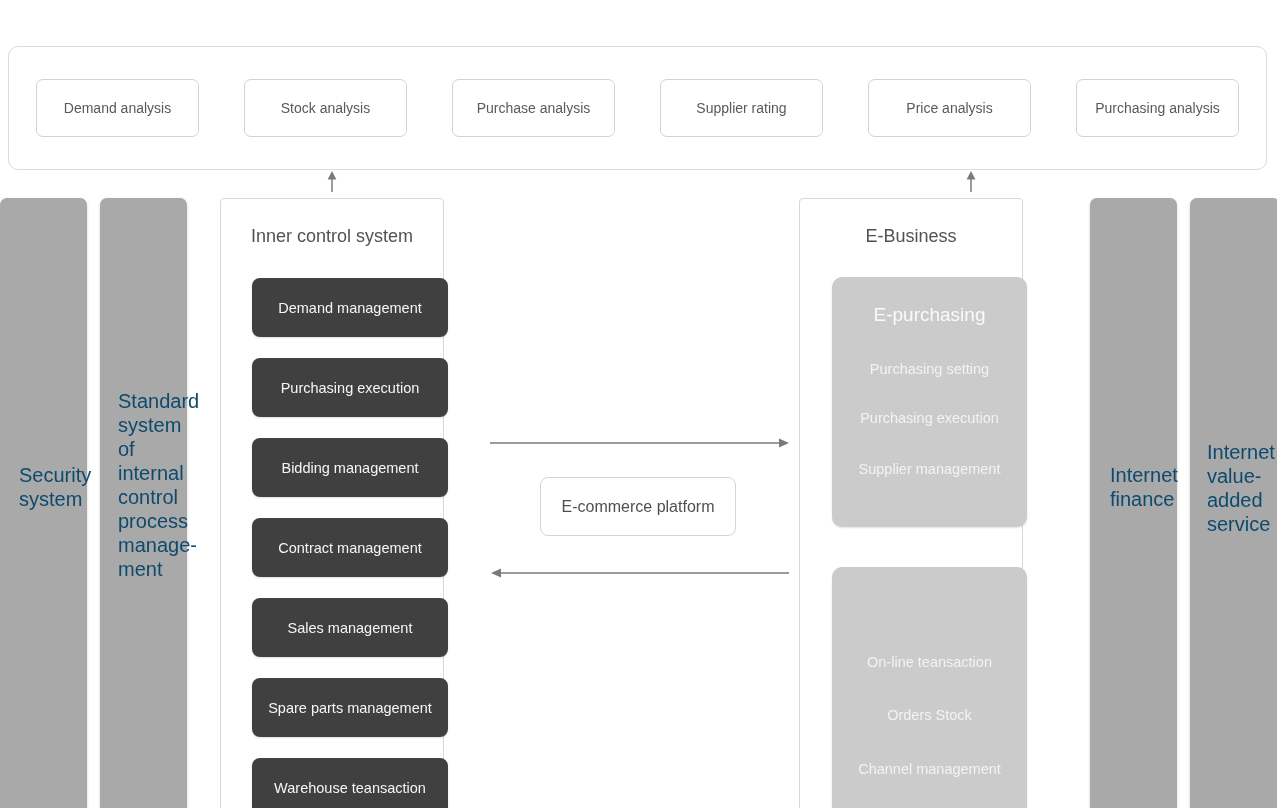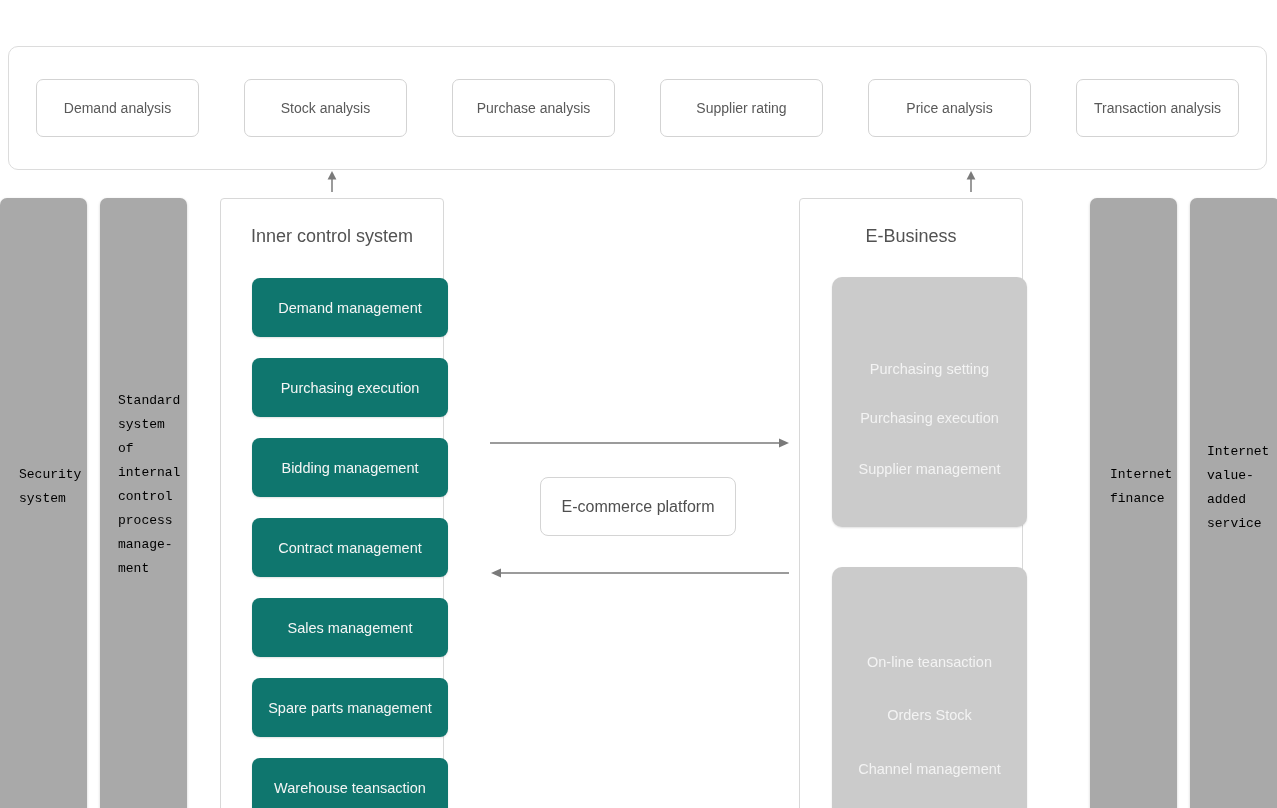--- a/index.html
+++ b/index.html
@@ -23,21 +23,21 @@
   }
 
   
   .rail {
     position:absolute; top:158px; height:648px; width:87px;
     background:#a9a9a9; border-radius:7px;
     box-shadow:0 1px 3px rgba(0,0,0,0.18);
   }
   .rail-label {
     position:absolute; left:19px; transform:translateY(-50%);
-    color:#000000; font-size:13px; line-height:24px; white-space:pre-line;font-family:Liberation Mono, monospace;
+    color:#0c4a6e; font-size:20px; line-height:24px; white-space:pre-line;
   }
   .rail-security      { left:0px; }
   .rail-standard      { left:100px; }
   .rail-finance       { left:1090px; }
   .rail-value-added   { left:1190px; width:90px; }
 
   
   .section {
     position:absolute; top:158px; width:224px; height:648px;
     background:#ffffff; border:1px solid #d8d8d8; border-radius:4px;
@@ -46,21 +46,21 @@
   .section-inner   { left:220px; }
   .section-ebiz    { left:799px; }
   .section-title {
     position:absolute; top:37px; left:0; width:100%; transform:translateY(-50%);
     text-align:center; font-size:18px; color:#525252;
   }
 
   
   .sub-box {
     position:absolute; left:31px; width:196px; height:59px;
-    background:#0f766e; border-radius:8px;
+    background:#404040; border-radius:8px;
     display:flex; align-items:center; justify-content:center;
     color:#f5f5f5; font-size:14.5px; text-align:center;
     box-shadow:0 1px 2px rgba(0,0,0,0.12);
   }
 
   
   .group {
     position:absolute; left:32px; width:195px;
     background:#cbcbcb; border-radius:10px;
     box-shadow:0 1px 2px rgba(0,0,0,0.12);
@@ -107,21 +107,21 @@
     <div class="analysis-box">
       <span>Purchase analysis</span>
     </div>
     <div class="analysis-box">
       <span>Supplier rating</span>
     </div>
     <div class="analysis-box">
       <span>Price analysis</span>
     </div>
     <div class="analysis-box">
-      <span>Transaction analysis</span>
+      <span>Purchasing analysis</span>
     </div>
   </div>
 
   <svg class="arrow arrow-up-1" width="14" height="22">
     <line x1="7" y1="21" x2="7" y2="7" stroke="#7a7a7a" stroke-width="1.5"></line>
     <polygon points="7,0 2.6,8.5 11.4,8.5" fill="#7a7a7a"></polygon>
   </svg>
   <svg class="arrow arrow-up-2" width="14" height="22">
     <line x1="7" y1="21" x2="7" y2="7" stroke="#7a7a7a" stroke-width="1.5"></line>
     <polygon points="7,0 2.6,8.5 11.4,8.5" fill="#7a7a7a"></polygon>
@@ -162,20 +162,21 @@
   </svg>
 
   <div class="platform-box">
     <span>E-commerce platform</span>
   </div>
 
   <div class="section section-ebiz">
     <div class="section-title">E-Business</div>
 
     <div class="group group-purchasing">
+      <div class="group-title" style="top:38px;">E-purchasing</div>
       <div class="group-item" style="top:92px;">Purchasing setting</div>
       <div class="group-item" style="top:141px;">Purchasing execution</div>
       <div class="group-item" style="top:192px;">Supplier management</div>
     </div>
 
     <div class="group group-sales">
       <div class="group-item" style="top:95px;">On-line teansaction</div>
       <div class="group-item" style="top:148px;">Orders Stock</div>
       <div class="group-item" style="top:202px;">Channel management</div>
     </div>

